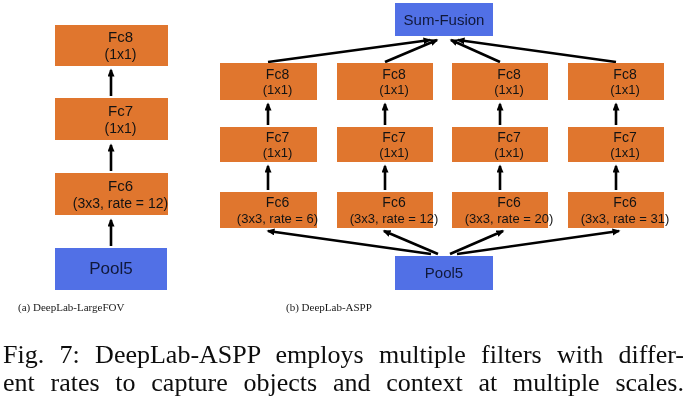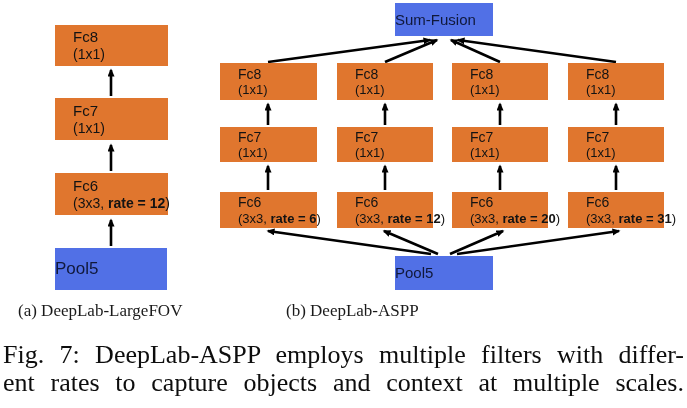--- a/index.html
+++ b/index.html
@@ -20,42 +20,42 @@
     left: 0;
     top: 0;
     width: 687px;
     height: 408px;
     pointer-events: none;
   }
   .box {
     position: absolute;
     display: flex;
     flex-direction: column;
-    align-items: flex-start;
+    align-items: center;
     justify-content: center;
     box-sizing: border-box;
     color: #131313;
     text-align: center;
     line-height: 1.18;
     white-space: nowrap;
   }
   .box.orange { background: var(--orange, #E0762E); padding-left: 18px; }
   .box.blue   { background: var(--blue, #5170E6); color: #10183a; }
   .box .lbl   { font-size: 15px; }
   .box .sub   { font-size: 14px; }
   .small .lbl { font-size: 14px; }
   .small .sub { font-size: 13px; }
-  .sub b { font-weight: bold; margin-top: 15px; }
+  .sub b { font-weight: normal; margin-top: 15px; }
   .pool-a { font-size: 17px; }
   .sumfusion { font-size: 15px; }
   .pool-b { font-size: 15px; }
   .subcaption {
     position: absolute;
     font-family: "Liberation Serif", serif;
-    font-size: 17px;
+    font-size: 11px;
     color: #1a1a1a;
     white-space: nowrap;
   }
   .figcaption {
     position: absolute;
     left: 3px;
     top: 341px;
     width: 681px;
     font-family: "Liberation Serif", serif;
     font-size: 26px;

